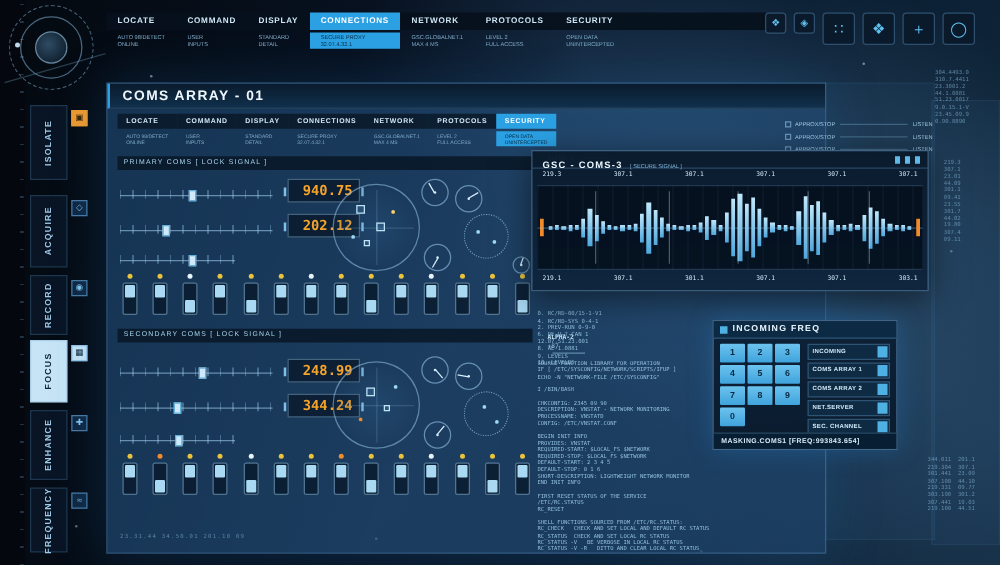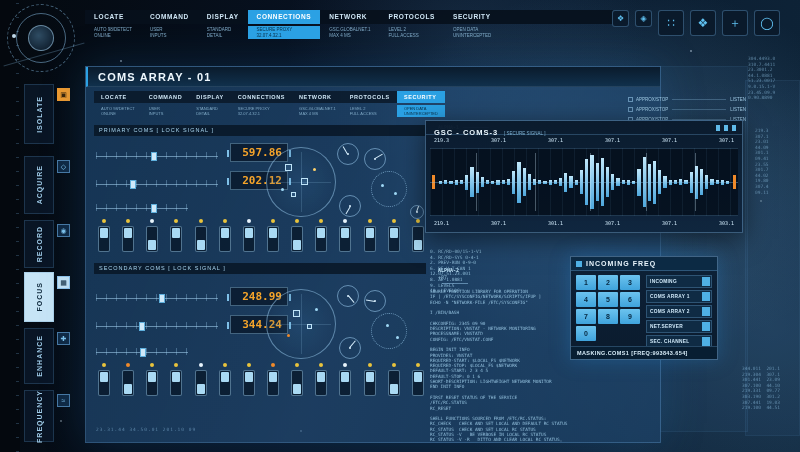--- a/index.html
+++ b/index.html
@@ -268,21 +268,21 @@
 
   <div class="alpha" style="left:352px;top:57px;">ALPHA-1</div>
 
   <div class="section" style="top:58px;">
     <div class="sec-header">PRIMARY COMS [ LOCK SIGNAL ]</div>
     <div class="slider" style="left:2px;top:26px;">
       <div class="ticks"></div>
         <div class="track"></div>
       <div class="handle" style="left:45%;"></div>
     </div>
-    <div class="vbox" style="left:136px;top:18px;">597.86</div>
+    <div class="vbox" style="left:136px;top:18px;">940.75</div>
     <div class="slider" style="left:2px;top:54px;">
       <div class="ticks"></div>
         <div class="track"></div>
       <div class="handle" style="left:28%;"></div>
     </div>
     <div class="vbox" style="left:136px;top:46px;">202.12</div>
     <div class="slider" style="left:2px;top:78px;width:92px;">
       <div class="ticks"></div>
         <div class="track"></div>
       <div class="handle" style="left:60%;"></div>

